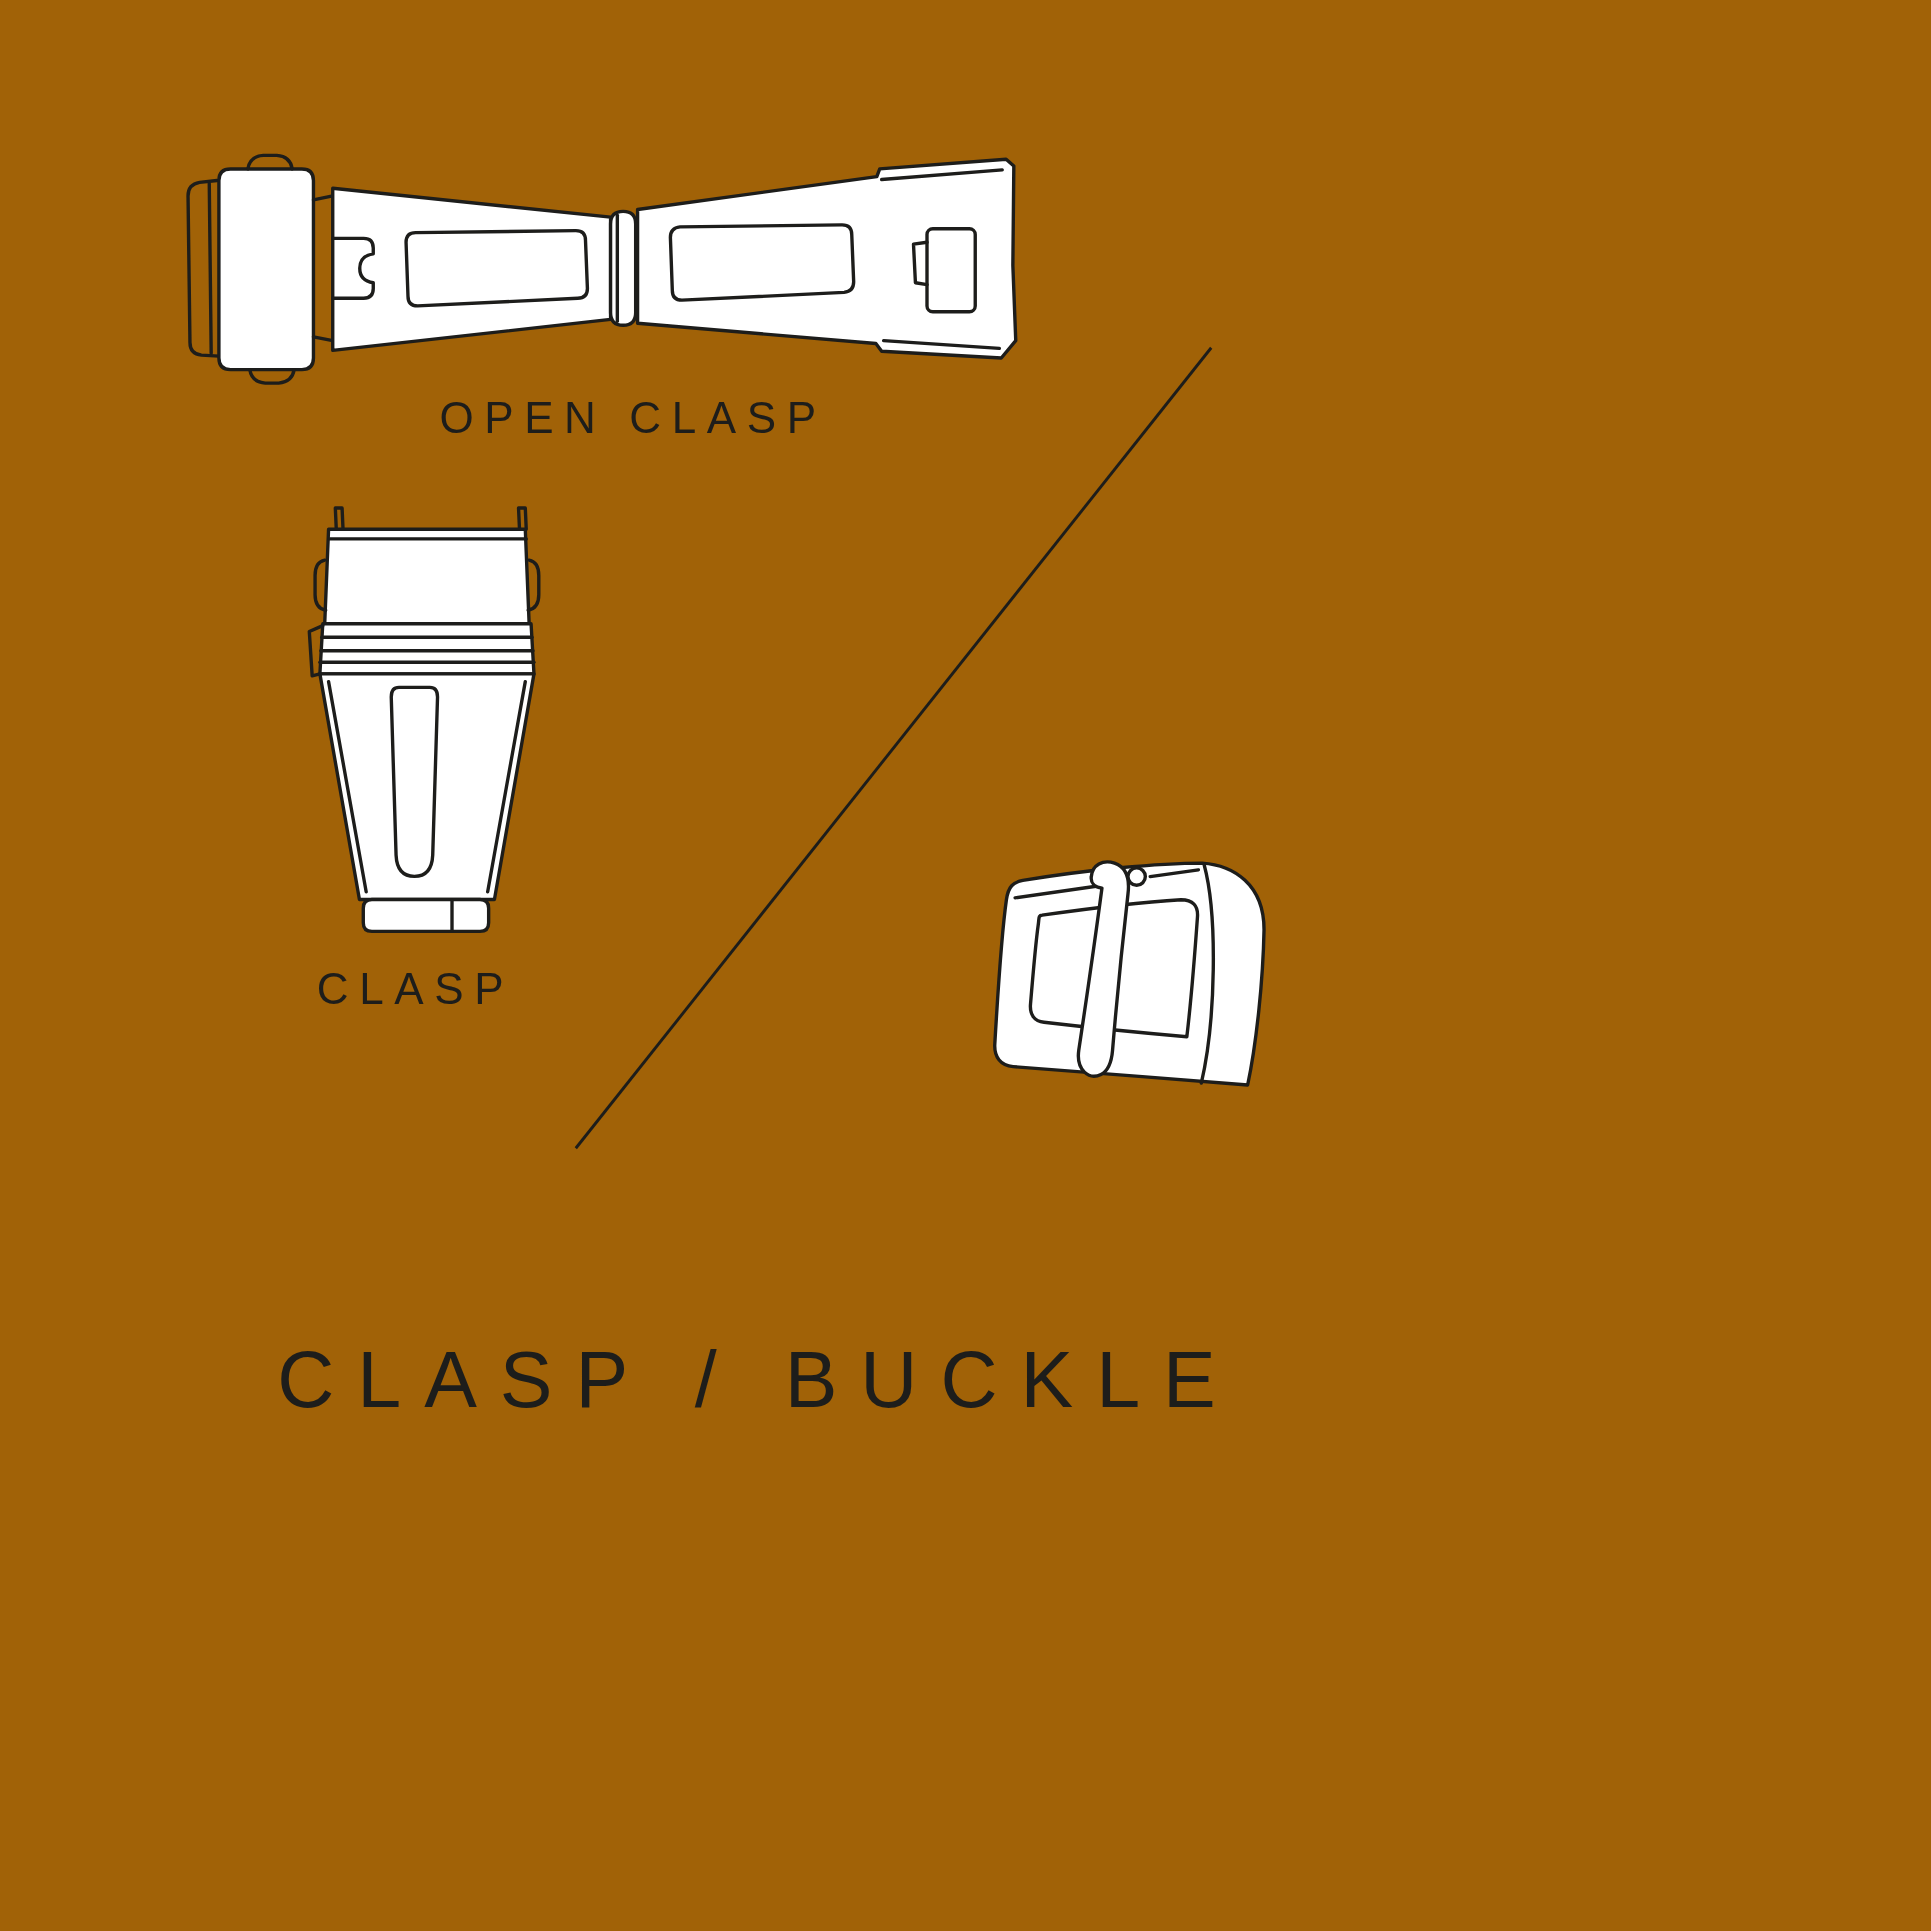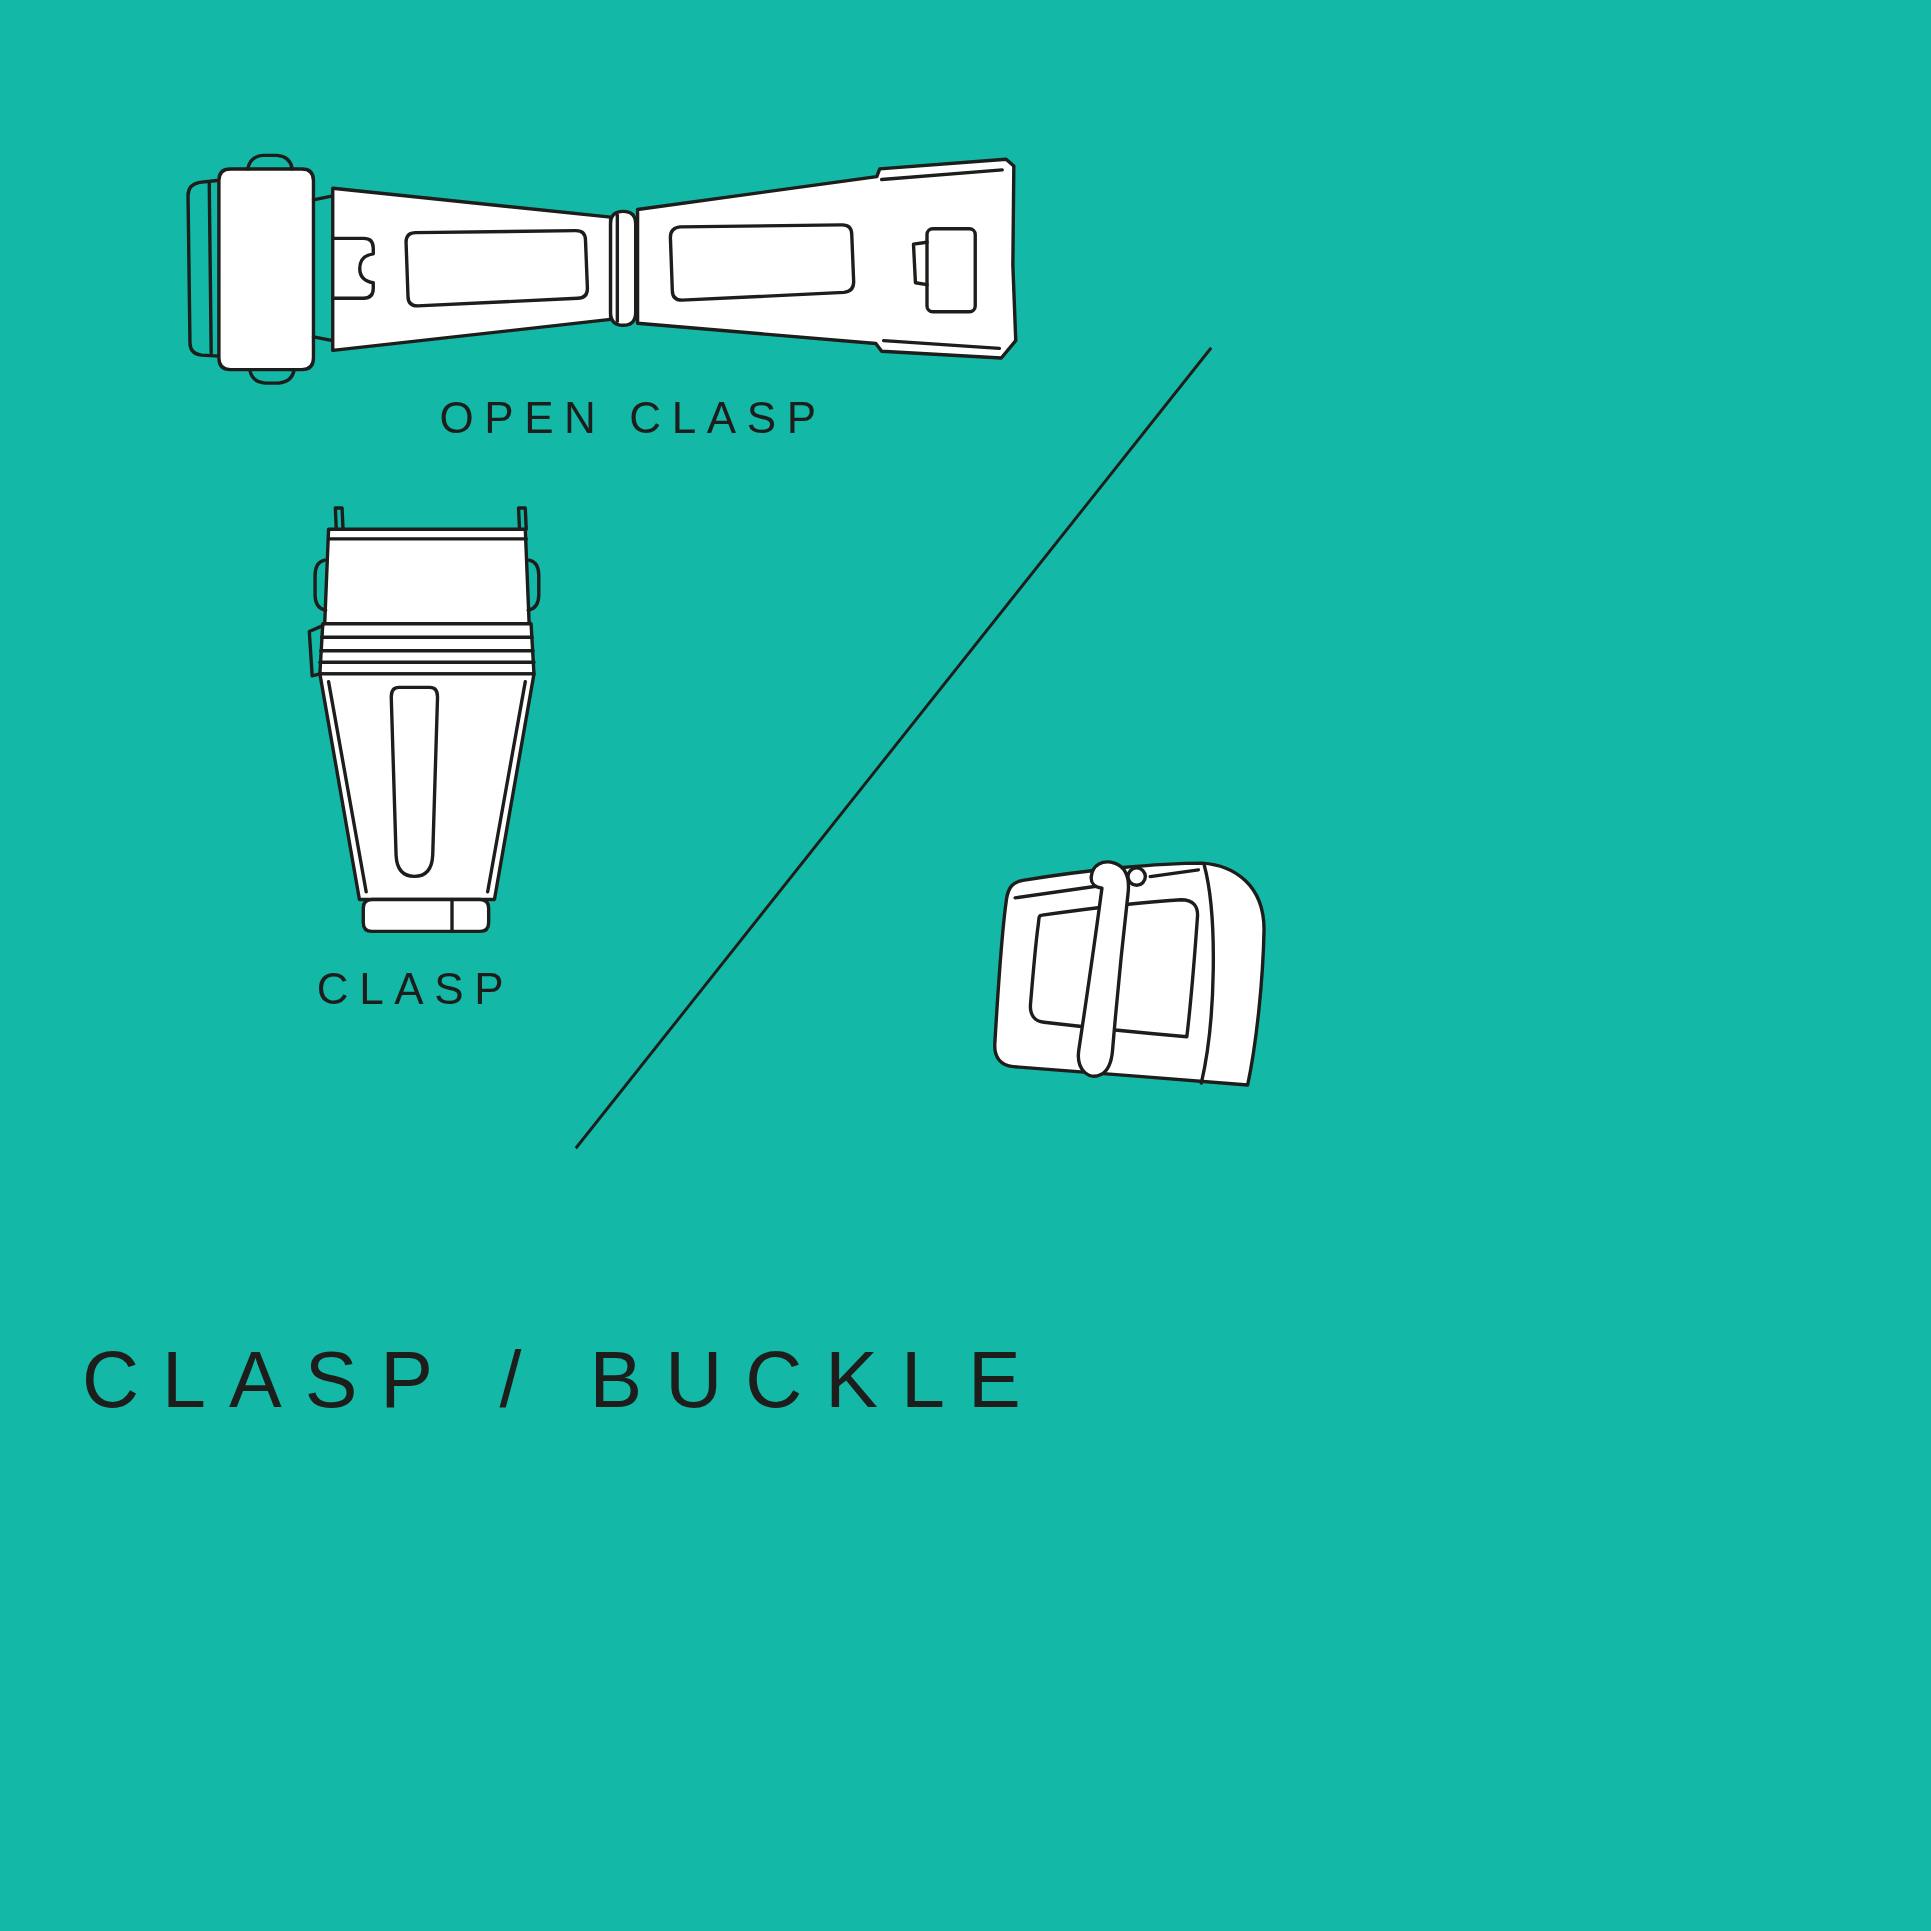--- a/index.html
+++ b/index.html
@@ -1,20 +1,20 @@
 <!DOCTYPE html>
 <html><head>
 <meta charset="utf-8">
 <style>
   html, body { margin: 0; padding: 0; background: #ffffff; }
   .canvas {
     position: relative;
     width: 1931px;
     height: 1931px;
-    background: #14b8a6;
+    background: #a16207;
     font-family: "Liberation Sans", sans-serif;
     overflow: hidden;
   }
   svg.illus path, svg.illus rect, svg.illus line, svg.illus circle {
     stroke: #1d1d1b;
     fill: none;
     stroke-width: 3.5;
     stroke-linejoin: round;
     stroke-linecap: round;
   }
@@ -30,21 +30,21 @@
     text-align: center;
     line-height: 1;
     white-space: nowrap;
   }
   .title {
     position: absolute;
     color: #1d1d1b;
     font-size: 79px;
     letter-spacing: 23px;
     font-weight: 400;
-    text-align: left;
+    text-align: center;
     line-height: 1;
     white-space: nowrap;
   }
 </style>
 </head>
 <body>
 
 <div class="canvas">
 
   <svg class="illus abs" style="left:174px; top:140px;" width="850" height="246" viewBox="0 0 880 255">

